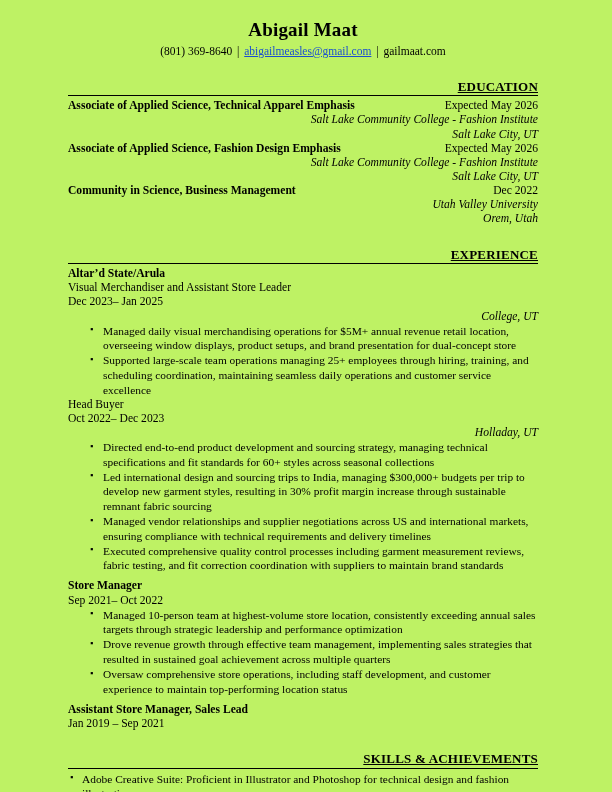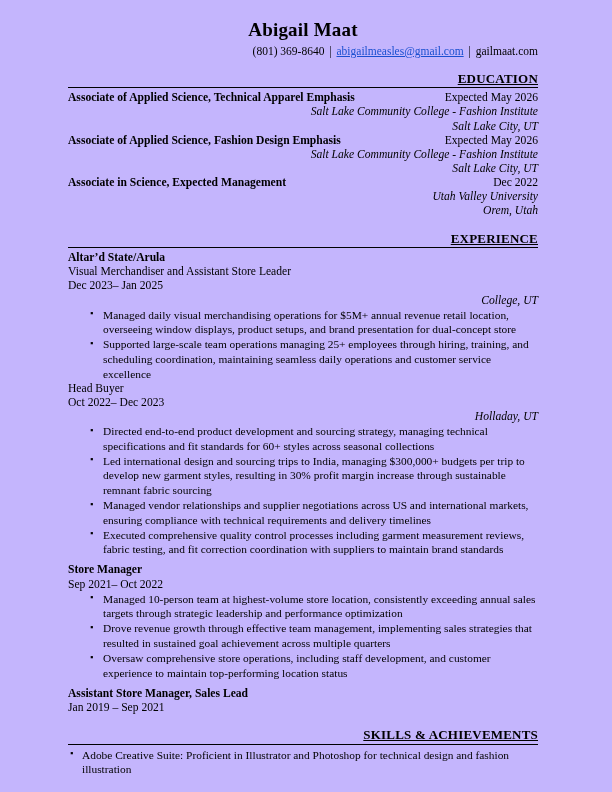--- a/index.html
+++ b/index.html
@@ -13,53 +13,53 @@
     font-family: "Liberation Serif", "DejaVu Serif", serif;
     color: #000000;
     -webkit-font-smoothing: antialiased;
   }
   .page {
     position: relative;
     width: 612px;
     height: 792px;
     box-sizing: border-box;
     padding: 18px 74px 0 68px;
-    background: #c4b5fd;
+    background: #bef264;
     overflow: hidden;
   }
 
   
   .name {
     text-align: center;
     font-size: 19px;
     font-weight: bold;
     letter-spacing: 0.2px;
     line-height: 1.25;
     margin: 0 0 2px 0;
   }
   .contact {
-    text-align: right;
+    text-align: center;
     font-size: 11.5px;
     line-height: 1.3;
     margin: 0;
     white-space: nowrap;
   }
   .contact .sep { padding: 0 2px; }
   .email-link {
     color: #1a4fd0;
     text-decoration: underline;
   }
 
   
   .section-head {
     text-align: right;
     font-size: 13px;
     font-weight: bold;
     line-height: 1.2;
-    margin: 12px 0 0 0;
+    margin: 20px 0 0 0;
     letter-spacing: 0.2px;
   }
   .section-head span {
     text-decoration: underline;
     text-underline-offset: 1px;
   }
   .rule {
     border: 0;
     border-top: 1.3px solid #000;
     margin: 1px 0 3px 0;
@@ -153,21 +153,21 @@
     <div class="entry-row">
       <div class="entry-title">Associate of Applied Science, Fashion Design Emphasis</div>
       <div class="entry-date-right">Expected May 2026</div>
     </div>
     <div class="entry-line italic">Salt Lake Community College - Fashion Institute</div>
     <div class="entry-line italic">Salt Lake City, UT</div>
   </div>
 
   <div class="entry">
     <div class="entry-row">
-      <div class="entry-title">Associate in Science, Expected Management</div>
+      <div class="entry-title">Community in Science, Business Management</div>
       <div class="entry-date-right">Dec 2022</div>
     </div>
     <div class="entry-line italic">Utah Valley University</div>
     <div class="entry-line italic">Orem, Utah</div>
   </div>
 
   <div class="section-head">
     <span>EXPERIENCE</span>
   </div>
   <hr class="rule">

